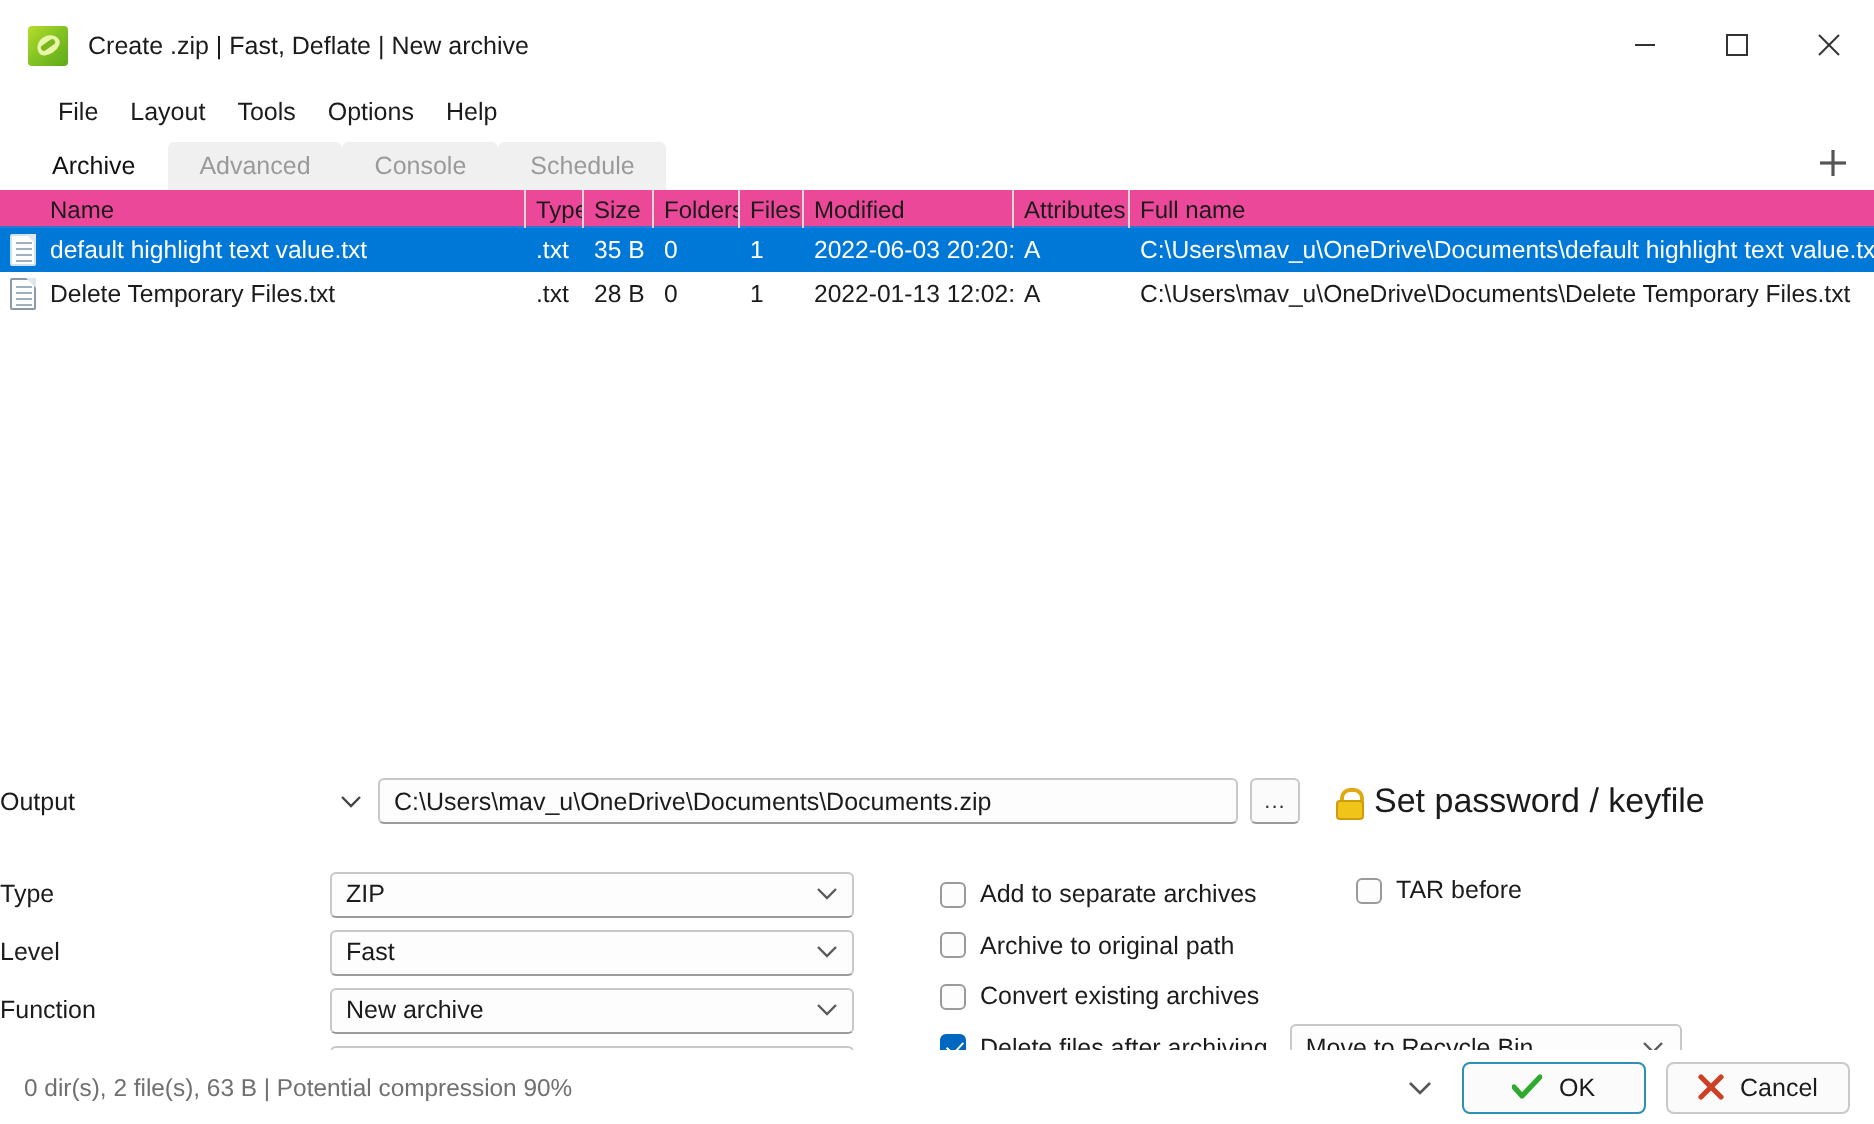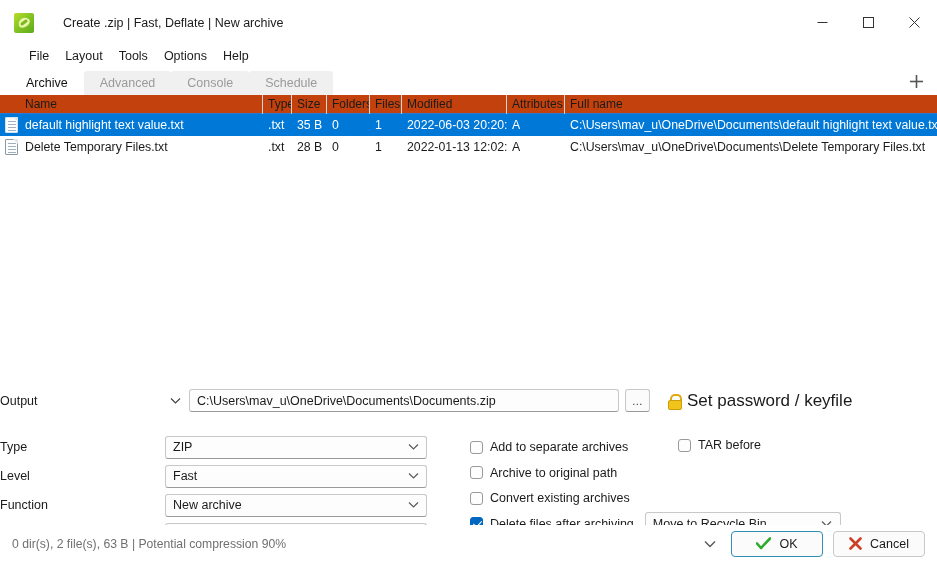--- a/index.html
+++ b/index.html
@@ -20,21 +20,20 @@
     display: flex; flex-direction: column;
   }
 
   
   .titlebar {
     height: 45px;
     display: flex; align-items: center;
     background: #ffffff;
     flex: 0 0 45px;
     position: relative;
-    gap: 19px;
   }
   .app-icon {
     width: 20px; height: 20px;
     margin-left: 14px; margin-right: 10px;
     position: relative;
     background: linear-gradient(135deg, #b9dd2b 0%, #86c524 45%, #5fa91a 100%);
     border-radius: 2px;
     flex: 0 0 auto;
   }
   .app-icon::after {
@@ -124,22 +123,22 @@
   
   .listwrap {
     flex: 1 1 auto;
     display: flex; flex-direction: column;
     background: #ffffff;
     overflow: hidden;
     min-height: 0;
   }
   .list-header {
     height: 19px;
-    display: flex; align-items: center;
-    background: #c2410c;
+    display: flex; align-items: flex-start;
+    background: #ec4899;
     border-bottom: 1px solid #2a7ad4;
     font-size: 12px;
     color: #1b1b1b;
     flex: 0 0 19px;
   }
   .list-header .hcell {
     height: 19px;
     display: flex; align-items: center;
     padding-left: 5px;
     border-right: 1px solid #d6d6d6;

